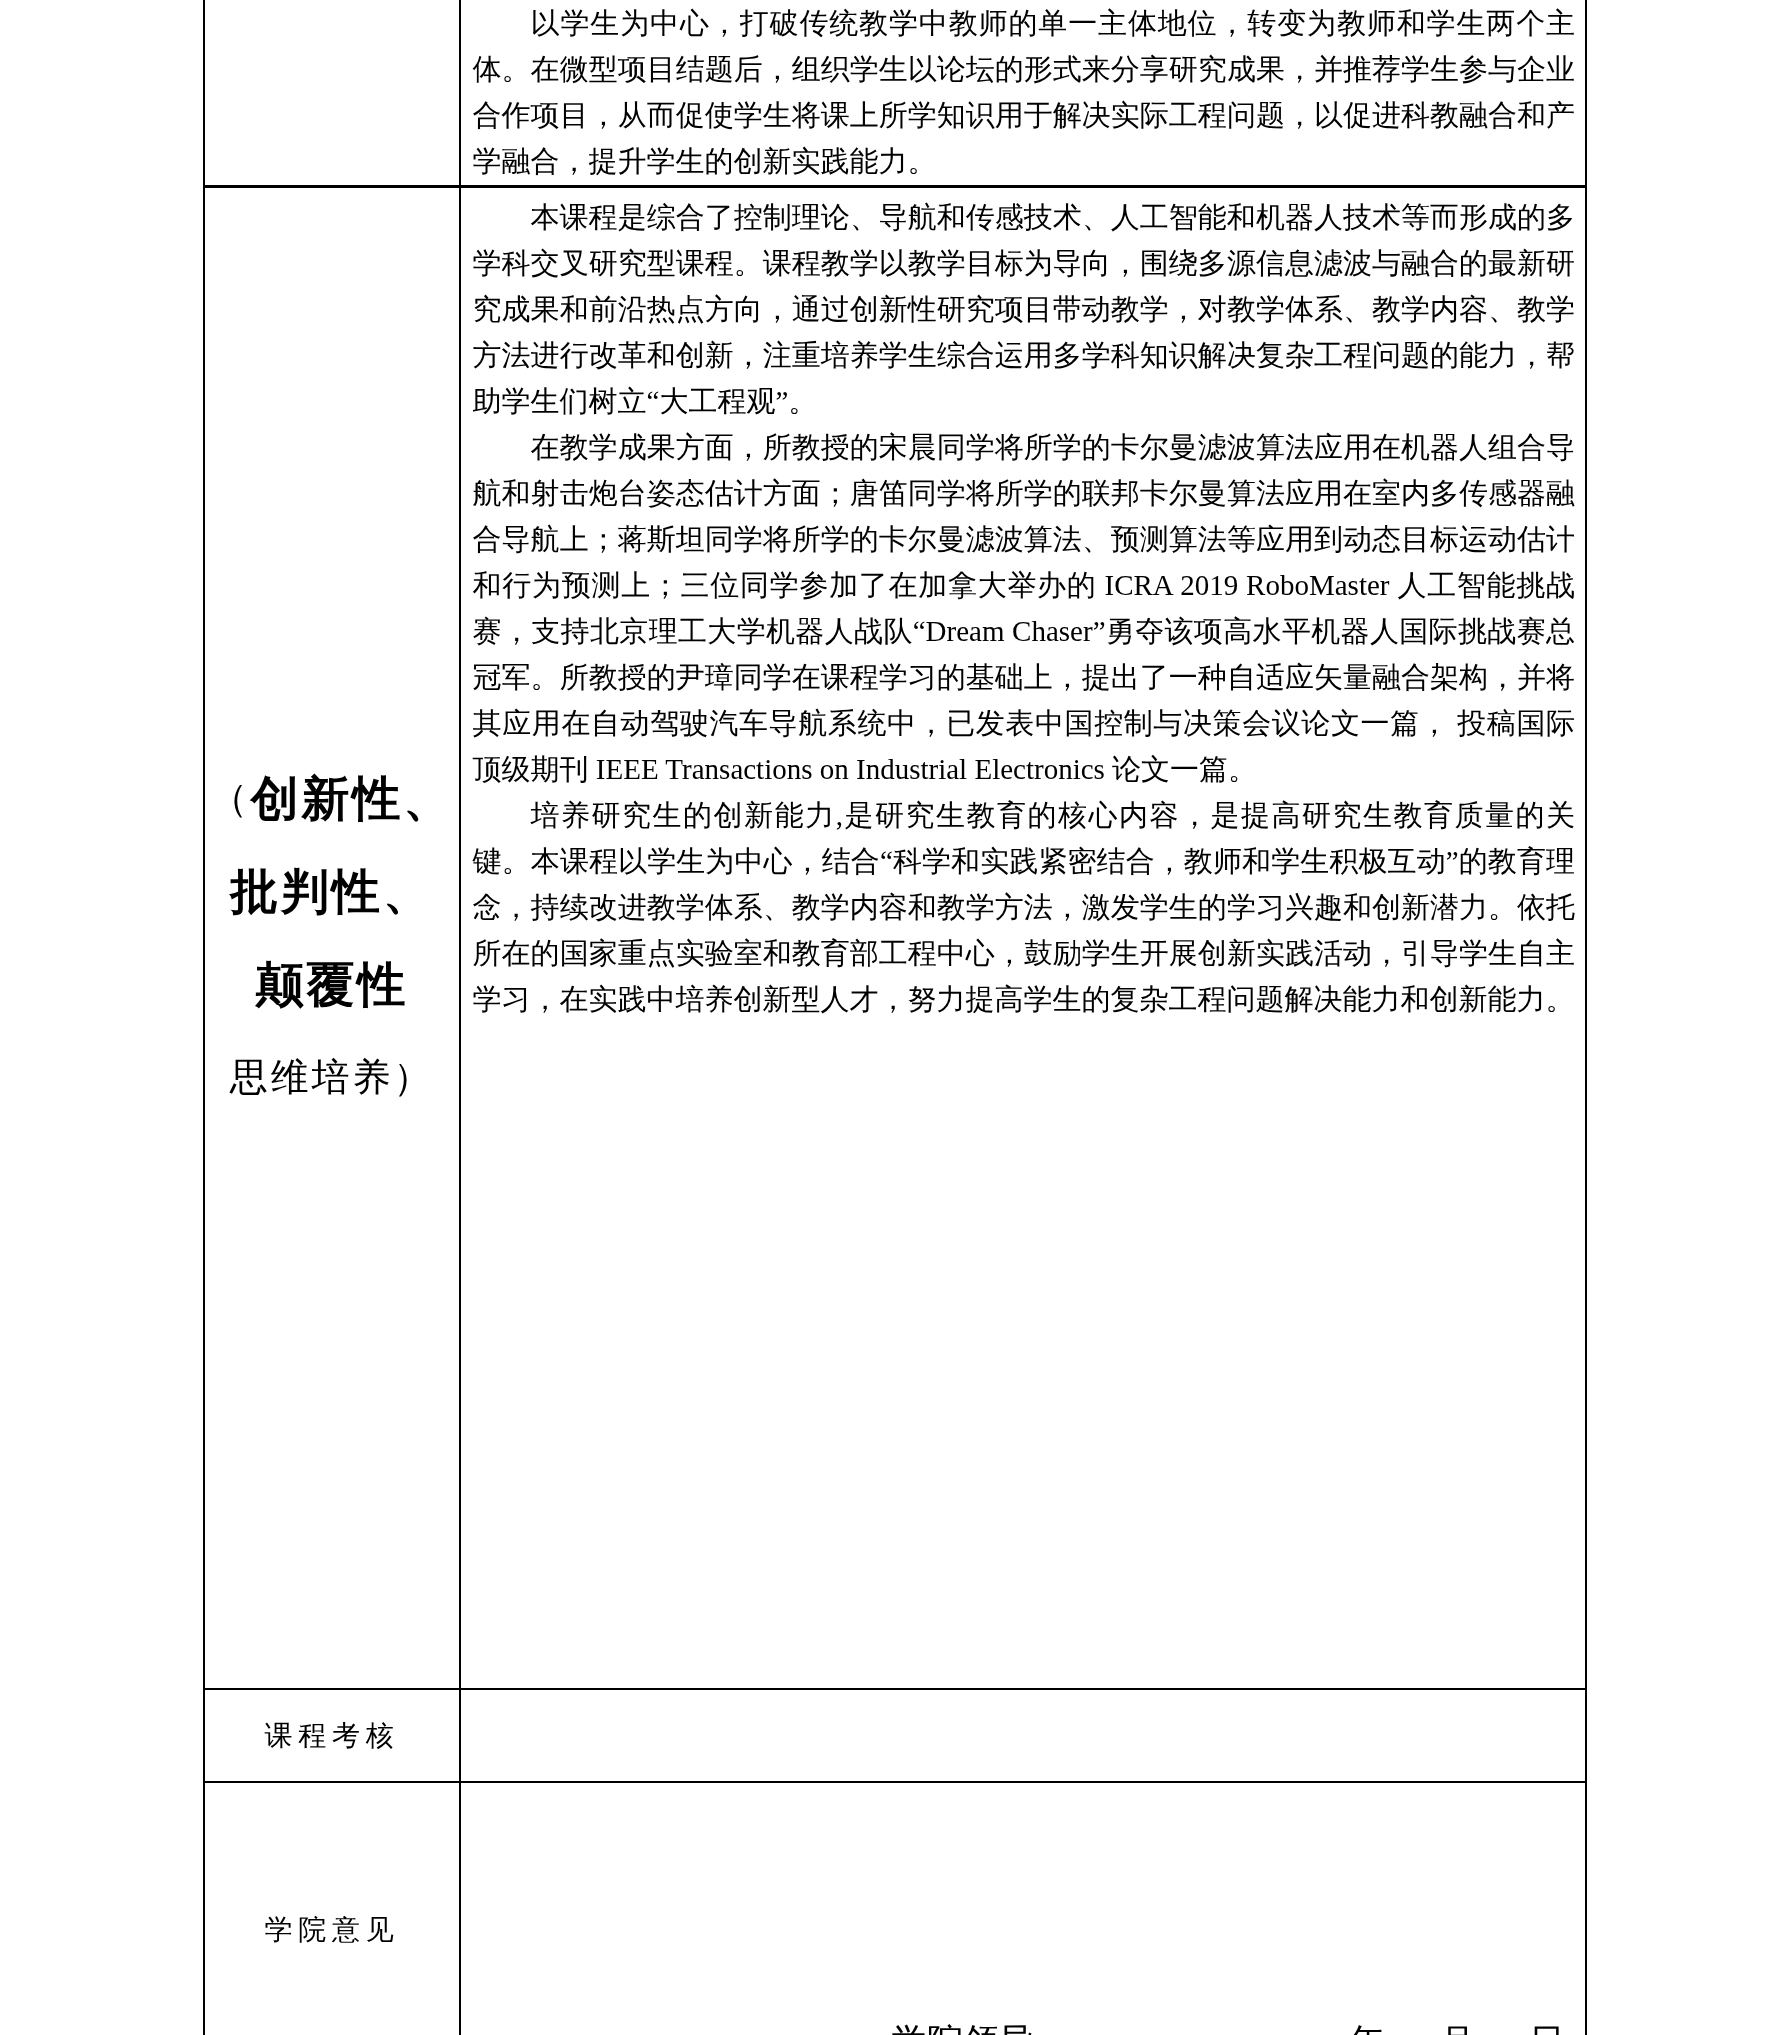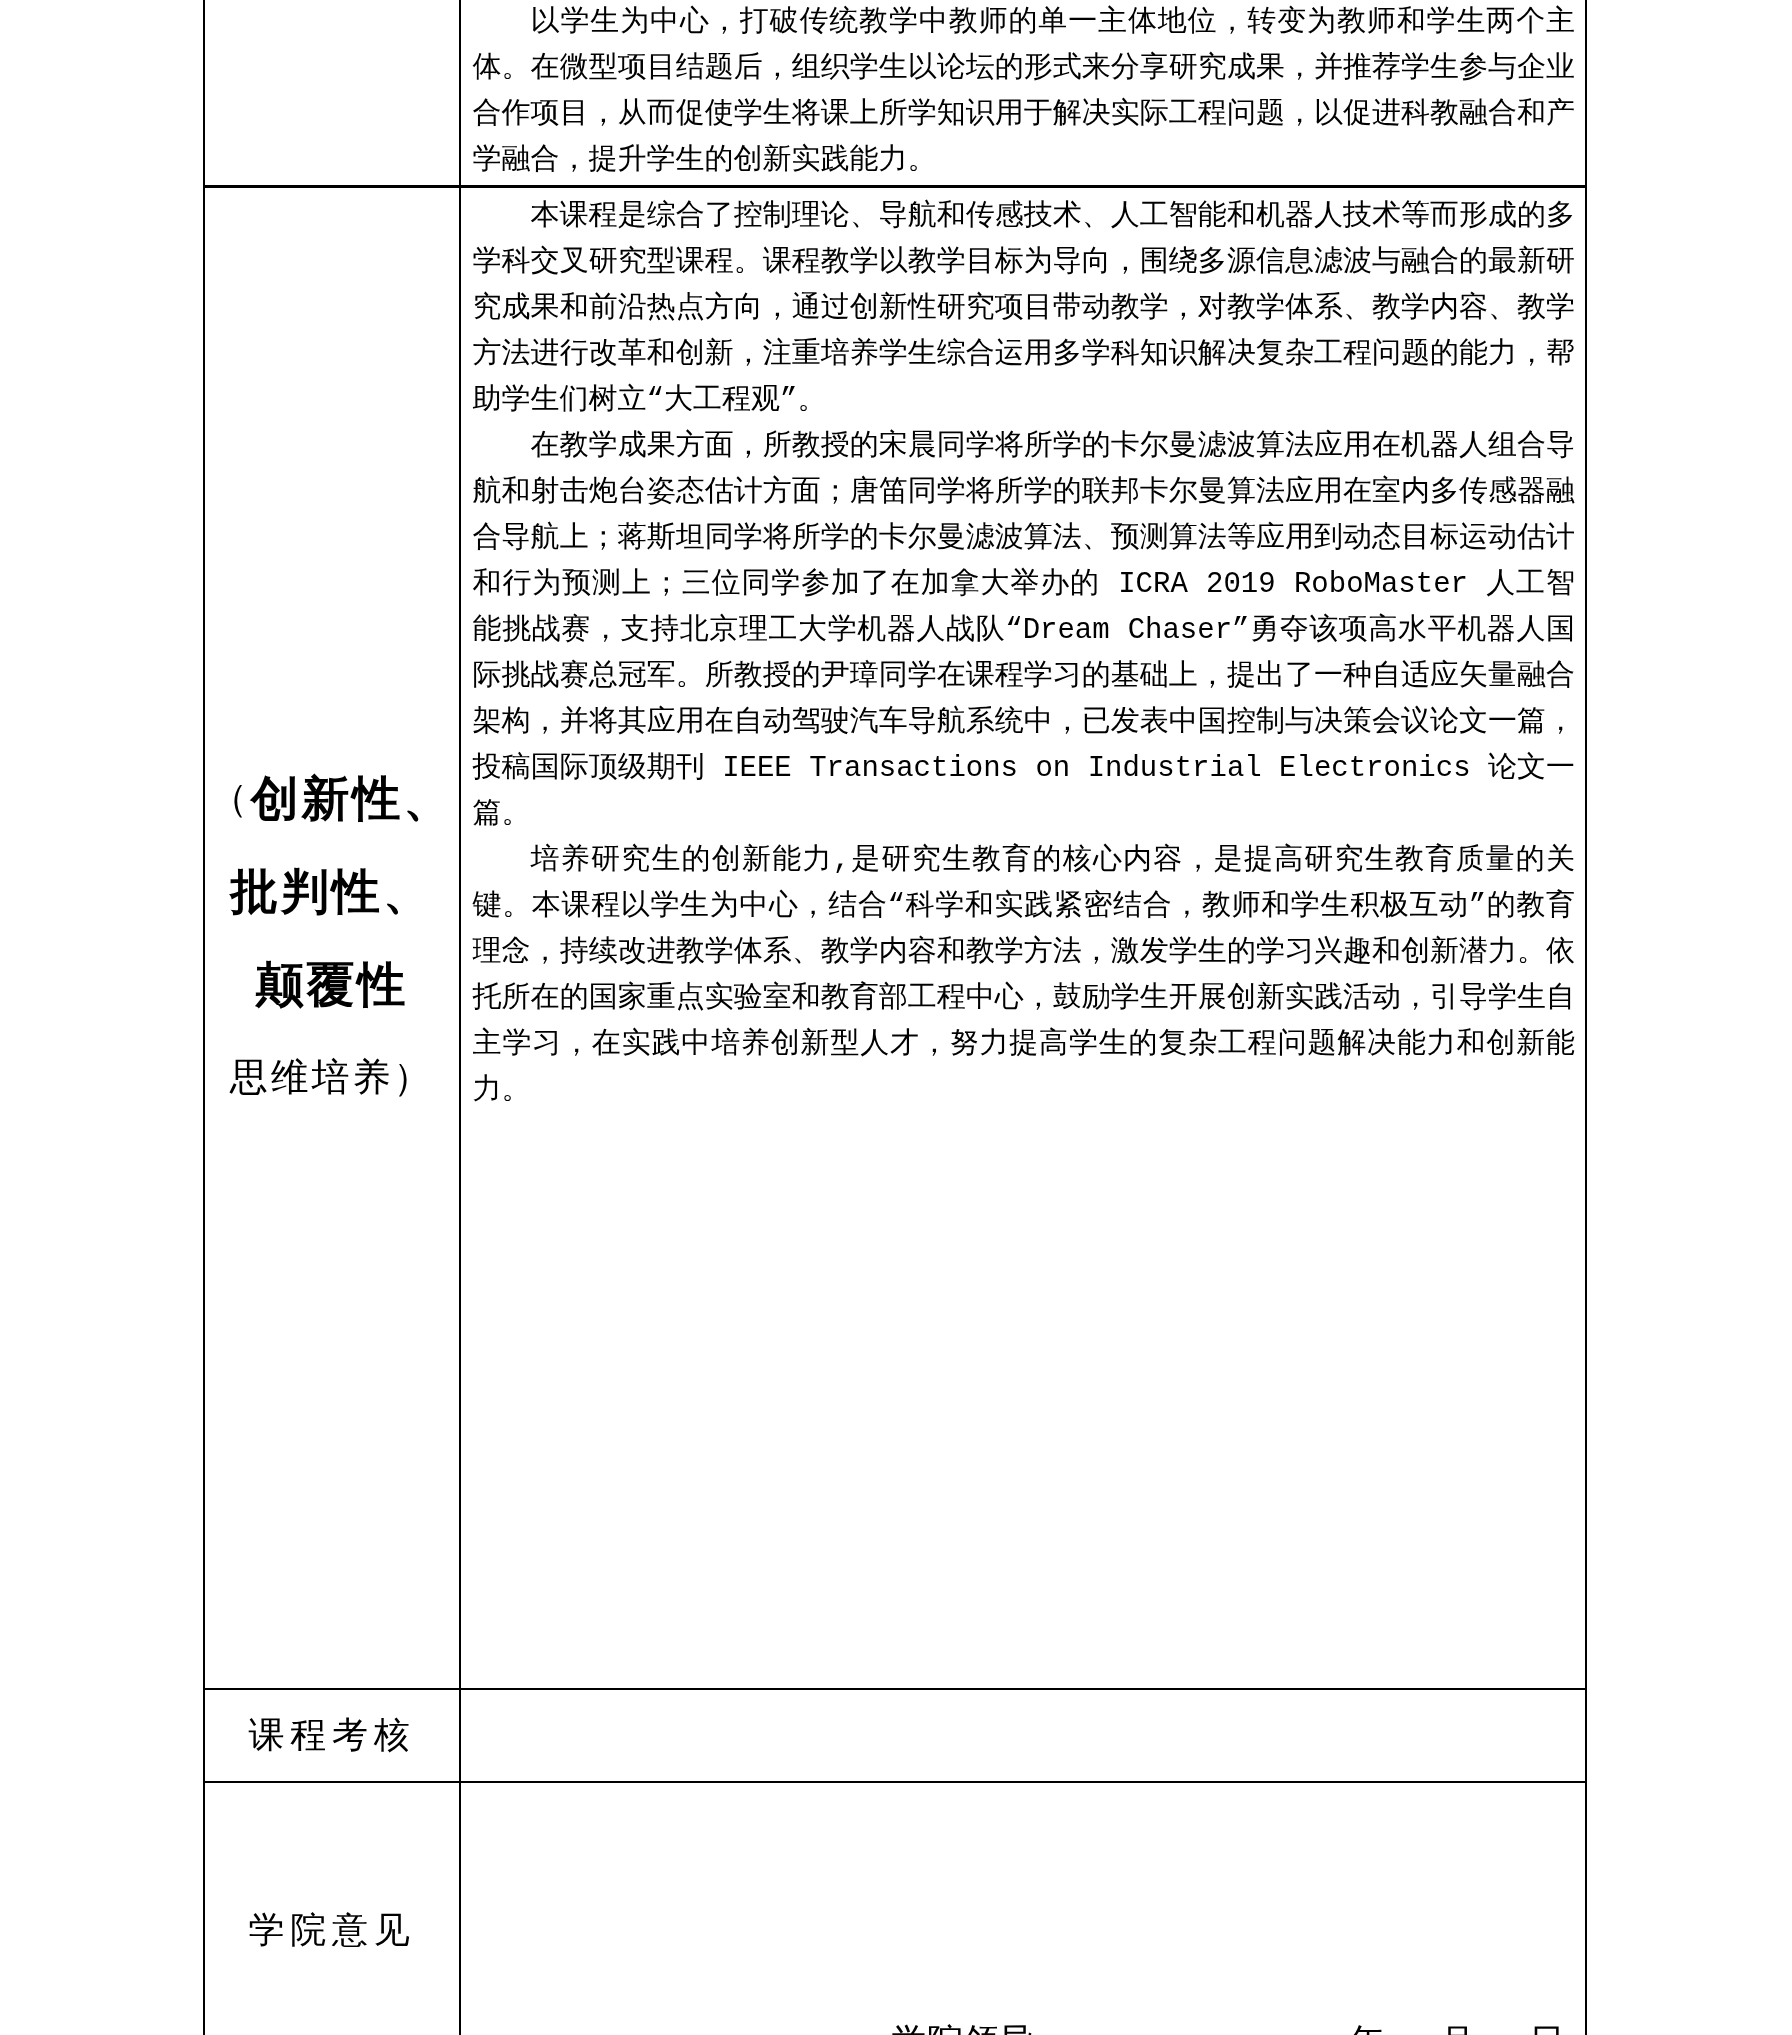--- a/index.html
+++ b/index.html
@@ -2,21 +2,21 @@
 <html style="font-size:11.6px"><head>
 <meta charset="utf-8">
 <style>
   html,body { margin:0; padding:0; background:#ffffff; }
   .page {
     position: relative;
     width: 1792px;
     height: 2035px;
     background: #ffffff;
     color: #000000;
-    font-family: Liberation Mono, monospace;
+    font-family: Liberation Serif, serif;
     overflow: hidden;
   }
   .doc-table {
     position: absolute;
     left: 203px;
     top: 0;
     width: 1380px;
     border-left: 2.2px solid #000;
     border-right: 2.2px solid #000;
     border-bottom: 3.6px solid #000;
@@ -55,21 +55,21 @@
     height: 93px;
     display: flex;
     align-items: center;
     justify-content: center;
     font-size: 38px;
     letter-spacing: 2.9px;
     white-space: nowrap;
   }
   .label-line .bold, .label-line.bold { font-weight: 700; font-size: 48px; }
   .small-label {
-    font-size: 36px;
+    font-size: 28px;
     letter-spacing: 5.8px;
     white-space: nowrap;
   }
   .sign-line {
     position: absolute;
     left: 430px;
     right: 20px;
     bottom: 10px;
     display: flex;
     justify-content: space-between;

